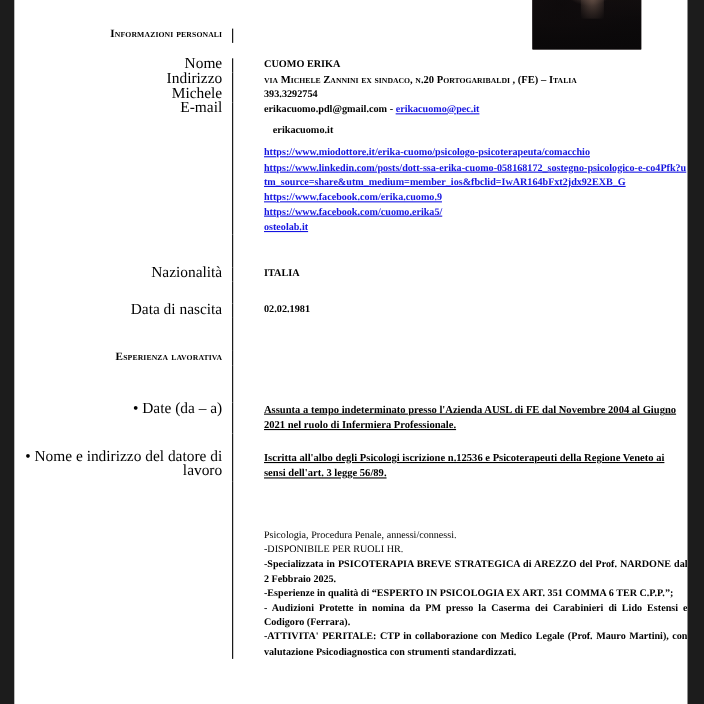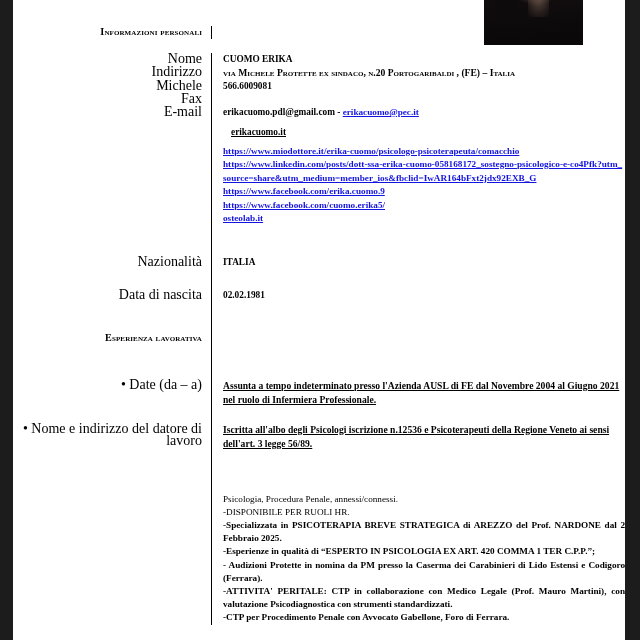--- a/index.html
+++ b/index.html
@@ -81,21 +81,21 @@
     min-width: 198px;
     text-align: right;
     padding-right: 9px;
     box-sizing: border-box;
     font-size: 14px;
     line-height: 12.5px;
     color: #000;
   }
   .val {
     flex: 1;
-    padding-left: 11px;
+    padding-left: 28px;
     border-left: 1px solid #000;
     box-sizing: border-box;
     font-size: 9.3px;
     line-height: 13px;
     color: #000;
     min-height: 13px;
   }
 
   .sect-head {
     font-variant: small-caps;
@@ -167,46 +167,40 @@
       <div class="row">
         <div class="lab">Nome</div>
         <div class="val">
           <span class="plainbold">CUOMO ERIKA</span>
         </div>
       </div>
 
       <div class="row">
         <div class="lab">Indirizzo</div>
         <div class="val">
-          <span class="smallcaps">via Michele Protette ex sindaco, n.20 Portogaribaldi , (FE) – Italia</span>
+          <span class="smallcaps">via Michele Zannini ex sindaco, n.20 Portogaribaldi , (FE) – Italia</span>
         </div>
       </div>
 
       <div class="row">
         <div class="lab">Michele</div>
         <div class="val">
-          <span class="plainbold">566.6009081</span>
-        </div>
-      </div>
-
-      <div class="row">
-        <div class="lab">Fax</div>
-        <div class="val">
-          <span class="plainbold"></span>&nbsp;
-        </div>
-      </div>
+          <span class="plainbold">393.3292754</span>
+        </div>
+      </div>
+
 
       <div class="row">
         <div class="lab">E-mail</div>
         <div class="val">
           <div>
             <span class="plainbold">erikacuomo.pdl@gmail.com - </span><a class="link inline" href="#">erikacuomo@pec.it</a>
           </div>
           <div class="spacer-6"></div>
-          <div class="plainbold" style="padding-left:8px;text-decoration:underline;">erikacuomo.it</div>
+          <div class="plainbold" style="padding-left:8px;">erikacuomo.it</div>
           <div class="spacer-6"></div>
           <a class="link" href="#">https://www.miodottore.it/erika-cuomo/psicologo-psicoterapeuta/comacchio</a>
           <a class="link" href="#">https://www.linkedin.com/posts/dott-ssa-erika-cuomo-058168172_sostegno-psicologico-e-co4Pfk?utm_source=share&amp;utm_medium=member_ios&amp;fbclid=IwAR164bFxt2jdx92EXB_G</a>
           <a class="link" href="#">https://www.facebook.com/erika.cuomo.9</a>
           <a class="link" href="#">https://www.facebook.com/cuomo.erika5/</a>
           <a class="link" href="#">osteolab.it</a>
         </div>
       </div>
 
       <div class="row">
@@ -271,22 +265,21 @@
         <div class="lab">&nbsp;</div>
         <div class="val" style="height:42px;">&nbsp;</div>
       </div>
 
       <div class="row">
         <div class="lab">&nbsp;</div>
         <div class="val">
           <p class="body-p">Psicologia, Procedura Penale, annessi/connessi.</p>
           <p class="body-p">-DISPONIBILE PER RUOLI HR.</p>
           <p class="body-p b">-Specializzata in PSICOTERAPIA BREVE STRATEGICA di AREZZO del Prof. NARDONE dal 2 Febbraio 2025.</p>
-          <p class="body-p b">-Esperienze in qualità di “ESPERTO IN PSICOLOGIA EX ART. 420 COMMA 1 TER C.P.P.”;</p>
+          <p class="body-p b">-Esperienze in qualità di “ESPERTO IN PSICOLOGIA EX ART. 351 COMMA 6 TER C.P.P.”;</p>
           <p class="body-p b">- Audizioni Protette in nomina da PM presso la Caserma dei Carabinieri di Lido Estensi e Codigoro (Ferrara).</p>
           <p class="body-p b">-ATTIVITA' PERITALE: CTP in collaborazione con Medico Legale (Prof. Mauro Martini), con valutazione Psicodiagnostica con strumenti standardizzati.</p>
-          <p class="body-p b">-CTP per Procedimento Penale con Avvocato Gabellone, Foro di Ferrara.</p>
         </div>
       </div>
 
     </div>
   </div>
 </div>
 
 </body></html>

